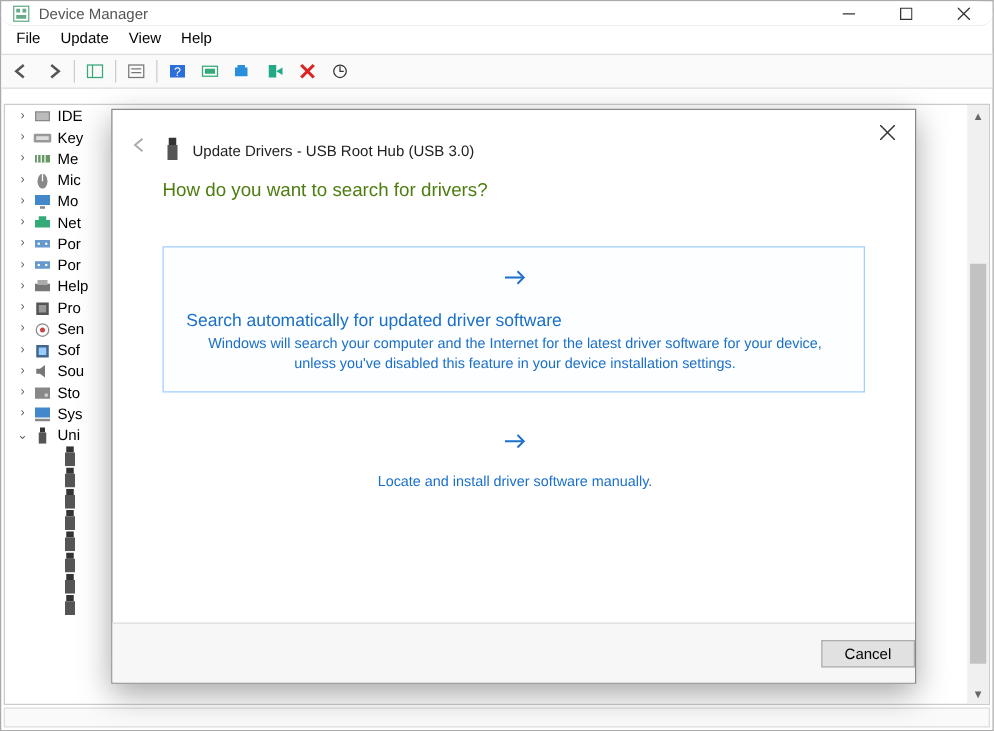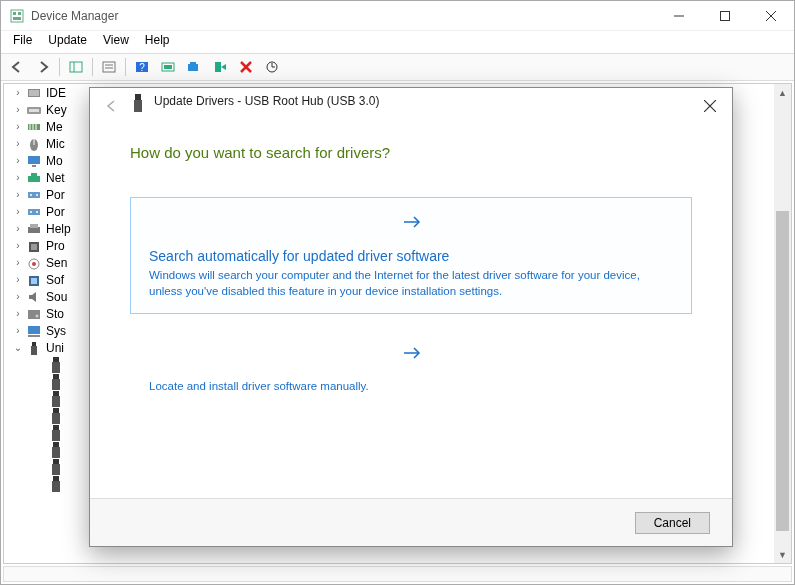--- a/index.html
+++ b/index.html
@@ -1,19 +1,19 @@
 <!DOCTYPE html>
 <html><head>
 <meta charset="utf-8">
 <style>
 * { box-sizing: border-box; margin: 0; padding: 0; font-family: "Segoe UI", Tahoma, sans-serif; }
 body { background: #fff; width: 795px; height: 585px; overflow: hidden; position: relative; border: 1px solid #aaa; }
 
 
-.titlebar { height: 30px; display: flex; align-items: center; background: #fff; border-bottom: 1px solid #eee; }
+.titlebar { height: 20px; display: flex; align-items: center; background: #fff; border-bottom: 1px solid #eee; border-radius: 15px; }
 .titlebar .appicon { width: 16px; height: 16px; margin: 0 6px 0 8px; }
 .titlebar .title { font-size: 12px; color: #555; flex: 1; }
 .titlebar .winbtns { display: flex; }
 .titlebar .winbtn { width: 46px; height: 30px; display: flex; align-items: center; justify-content: center; color: #333; }
 
 
 .menubar { height: 22px; display: flex; padding: 0 4px; font-size: 12px; color: #000; }
 .menubar .menuitem { padding: 2px 8px; }
 
 
@@ -35,33 +35,33 @@
 .vscroll { width: 17px; background: #f0f0f0; display:flex; flex-direction:column; }
 .vscroll .arrow { height:17px; display:flex;align-items:center;justify-content:center;color:#666;font-size:9px;background:#f0f0f0;}
 .vscroll .track { flex:1; background:#f0f0f0; position:relative;}
 .vscroll .thumb { position:absolute; left:2px; right:2px; top:110px; height:320px; background:#c2c2c2;}
 
 
 .statusbar { position:absolute; left:2px; right:2px; bottom:2px; height:16px; border:1px solid #ddd; background:#fafafa;}
 
 
 .dialog { position: absolute; left: 88px; top: 86px; width: 644px; height: 460px; background: #fff; box-shadow: 0 8px 24px rgba(0,0,0,0.35); border: 1px solid #888; }
-.dialog .dhead { height: 40px; display: flex; align-items: flex-start; padding: 6px 10px 0 10px; position:relative;}
+.dialog .dhead { height: 40px; display: flex; align-items: flex-end; padding: 6px 10px 0 10px; position:relative;}
 .dialog .backbtn { width: 24px; height: 24px; display:flex;align-items:center;justify-content:center;color:#888;}
 .dialog .hubicon { width: 14px; height: 18px; margin: 0 8px; }
 .dialog .dtitle { font-size: 12px; color: #222; }
 .dialog .closebtn { position:absolute; right:8px; top:6px; width:28px; height:24px; display:flex;align-items:center;justify-content:center; }
 .dialog .dcontent { padding: 16px 40px 0 40px; }
 .dialog .question { color: #4d7c0f; font-size: 15px; margin-bottom: 36px; }
 .dialog .option { border: 1px solid transparent; padding: 14px 16px 14px 18px; display:flex; gap:14px; margin-bottom: 14px; flex-direction: column; }
 .dialog .option.sel { border-color: #9ecfff; background: #fdfeff; }
 .dialog .option .optarrow { flex:0 0 22px; height:22px; color:#1a6fc9; display:flex;align-items:flex-start;justify-content:center; padding-top:2px;}
 .dialog .option .opttitle { color: #1a6fc9; font-size: 14px; margin-bottom: 4px; }
-.dialog .option .optdesc { color: #1a6fc9; font-size: 11.5px; line-height: 1.35; }
-.dialog .dfooter { position:absolute; bottom:0; left:0; right:0; height:48px; border-top:1px solid #ddd; display:flex; align-items:center; justify-content:flex-end; padding: 0 22px; background:#f7f7f7;}
+.dialog .option .optdesc { color: #1a6fc9; font-size: 11.5px; line-height: 1.35; text-align: center; }
+.dialog .dfooter { position:absolute; bottom:0; left:0; right:0; height:48px; border-top:1px solid #ddd; display:flex; align-items:center; justify-content:flex-end; padding: 0 0; background:#f7f7f7;}
 .dialog .dfooter button { font-size:12px; padding: 3px 18px; background:#e1e1e1; border:1px solid #adadad; }
 </style>
 </head>
 <body>
 
 <div class="titlebar">
   <span class="appicon">
     <svg width="16" height="16">
         <rect x="2" y="2" width="12" height="12" fill="#fff" stroke="#6a8"></rect>
         <rect x="4" y="4" width="3" height="3" fill="#6a8"></rect>

